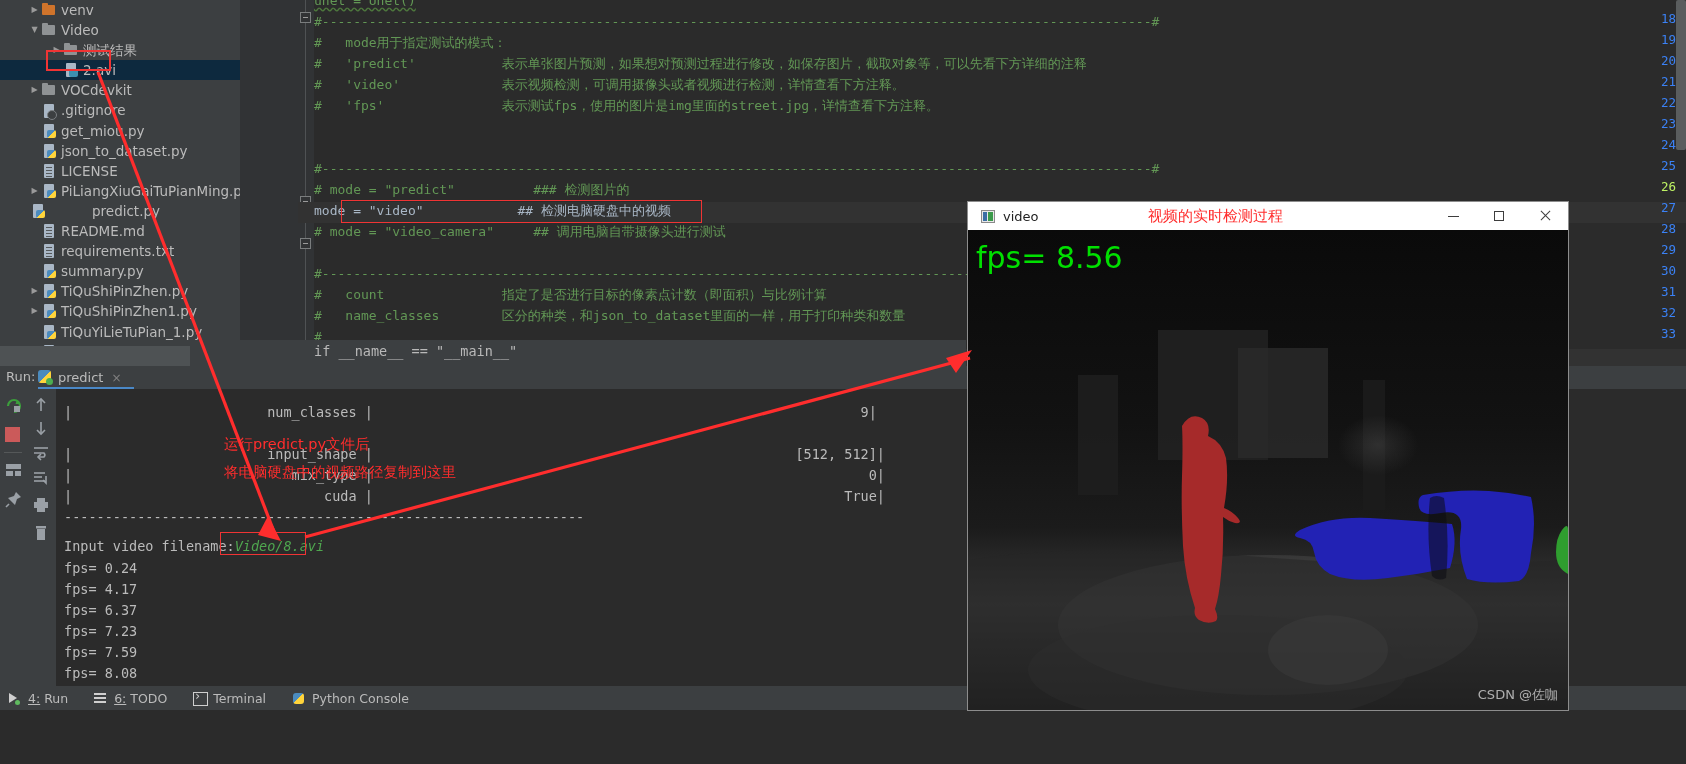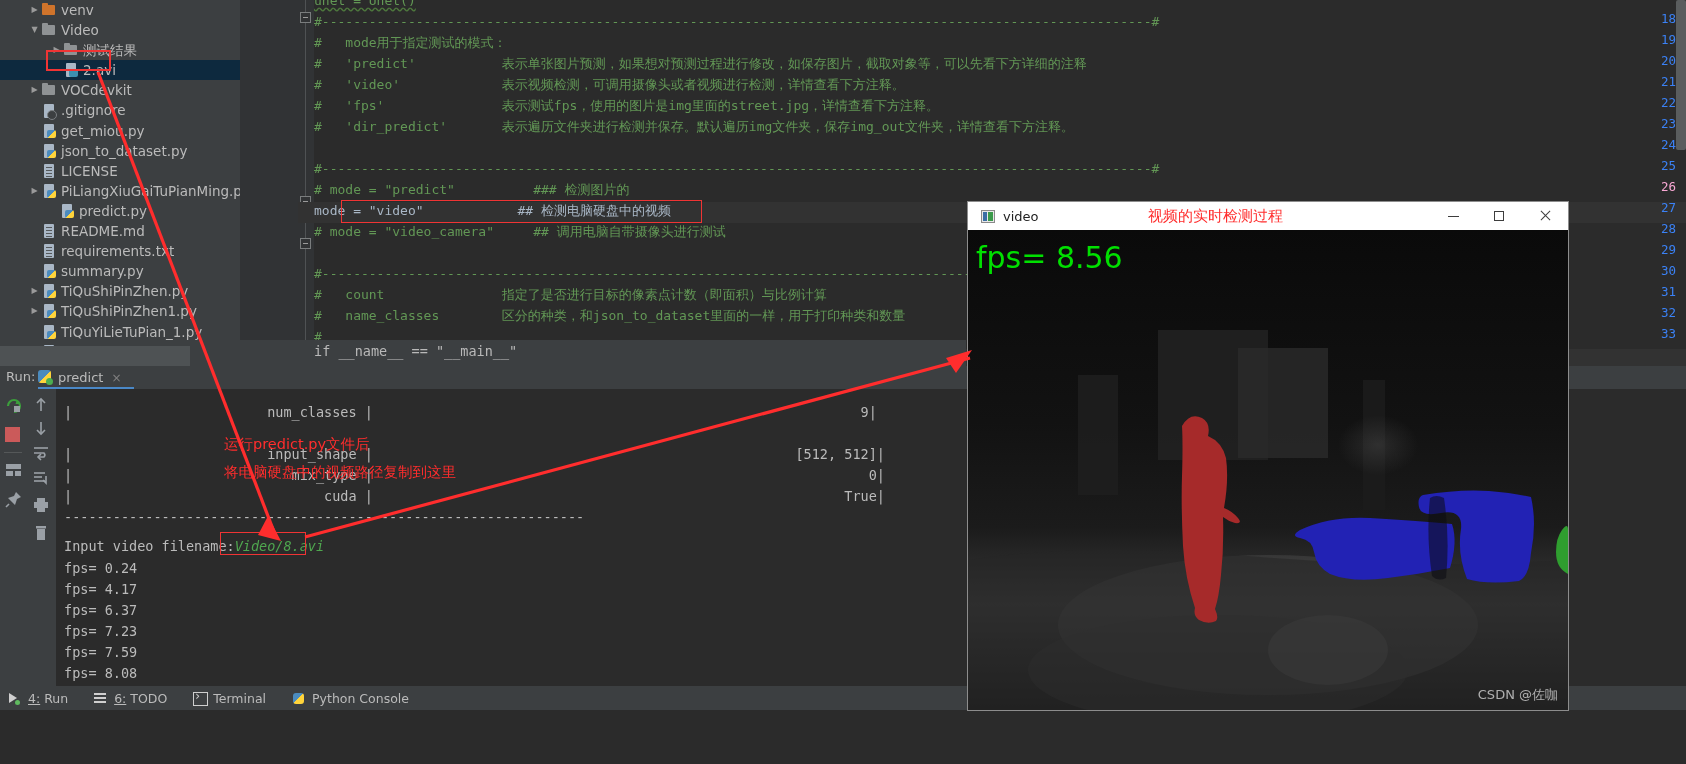--- a/index.html
+++ b/index.html
@@ -87,21 +87,21 @@
     position:absolute; left:240px; top:0; width:1446px; height:366px;
     background:#2b2b2b; overflow:hidden;
   }
   .gutter {
     position:absolute; left:0; top:0; width:58px; height:366px; background:#313335;
   }
   .gnum {
     position:absolute; right:10px; color:#3b82f6; font-size:12.5px;
     font-family:"DejaVu Sans Mono","Liberation Mono",monospace;
   }
-  .gnum.cur { color:#f9a8d4; }
+  .gnum.cur { color:#bef264; }
   .foldbar{ position:absolute; left:58px; top:0; width:16px; height:366px; background:#313335;}
   .foldline{ position:absolute; left:65px; top:0; width:1px; height:366px; background:#4f5254;}
   .foldmark{
     position:absolute; left:60px; width:11px; height:11px;
     border:1px solid #7a7d7e; background:#313335;
   }
   .foldmark::after{ content:""; position:absolute; left:2px; top:4px; width:5px; height:1px; background:#9a9a9a;}
   .codearea{
     position:absolute; left:74px; top:0; width:1372px; height:366px;
     font-family:"DejaVu Sans Mono","Liberation Mono",monospace;
@@ -248,21 +248,21 @@
     </div>
     <div class="tree-row" style="padding-left:41px;">
       <span class="ico txt"></span>
       <span class="lbl">LICENSE</span>
     </div>
     <div class="tree-row" style="padding-left:28px;">
       <span class="tw">▶</span>
       <span class="ico py"></span>
       <span class="lbl">PiLiangXiuGaiTuPianMing.py</span>
     </div>
-    <div class="tree-row" style="padding-left:59px;">
+    <div class="tree-row" style="padding-left:30px;gap:42px;">
       <span class="ico py"></span>
       <span class="lbl">predict.py</span>
     </div>
     <div class="tree-row" style="padding-left:41px;">
       <span class="ico txt"></span>
       <span class="lbl">README.md</span>
     </div>
     <div class="tree-row" style="padding-left:41px;">
       <span class="ico txt"></span>
       <span class="lbl">requirements.txt</span>
@@ -325,21 +325,20 @@
     <div class="gnum" style="top:305px;">32</div>
     <div class="gnum" style="top:326px;">33</div>
 
     <div class="codearea">
       <div class="cline cmt" style="top:-10px;"><span class="wavy-g">unet = Unet()</span></div>
       <div class="cline cmt" style="top:11px;">#----------------------------------------------------------------------------------------------------------#</div>
       <div class="cline cmt" style="top:32px;">#   mode用于指定测试的模式：</div>
       <div class="cline cmt" style="top:53px;">#   'predict'           表示单张图片预测，如果想对预测过程进行修改，如保存图片，截取对象等，可以先看下方详细的注释</div>
       <div class="cline cmt" style="top:74px;">#   'video'             表示视频检测，可调用摄像头或者视频进行检测，详情查看下方注释。</div>
       <div class="cline cmt" style="top:95px;">#   'fps'               表示测试fps，使用的图片是img里面的street.jpg，详情查看下方注释。</div>
-      <div class="cline cmt" style="top:116px;">#   'dir_predict'       表示遍历文件夹进行检测并保存。默认遍历img文件夹，保存img_out文件夹，详情查看下方注释。</div>
       <div class="cline cmt" style="top:158px;">#----------------------------------------------------------------------------------------------------------#</div>
       <div class="cline cmt" style="top:179px;"># mode = "predict"          ### 检测图片的</div>
       <div class="cline" style="top:200px;color:#a9b7c6;">mode = "video"            ## 检测电脑硬盘中的视频</div>
       <div class="cline cmt" style="top:221px;"># mode = "video_camera"     ## 调用电脑自带摄像头进行测试</div>
       <div class="cline cmt" style="top:242px;"></div>
       <div class="cline cmt" style="top:263px;">#----------------------------------------------------------------------------------------------------------#</div>
       <div class="cline cmt" style="top:284px;">#   count               指定了是否进行目标的像素点计数（即面积）与比例计算</div>
       <div class="cline cmt" style="top:305px;">#   name_classes        区分的种类，和json_to_dataset里面的一样，用于打印种类和数量</div>
       <div class="cline cmt" style="top:326px;">#</div>
       <div class="cline cmt" style="top:347px;">#   count、name_classes仅在mode='predict'时有效</div>

